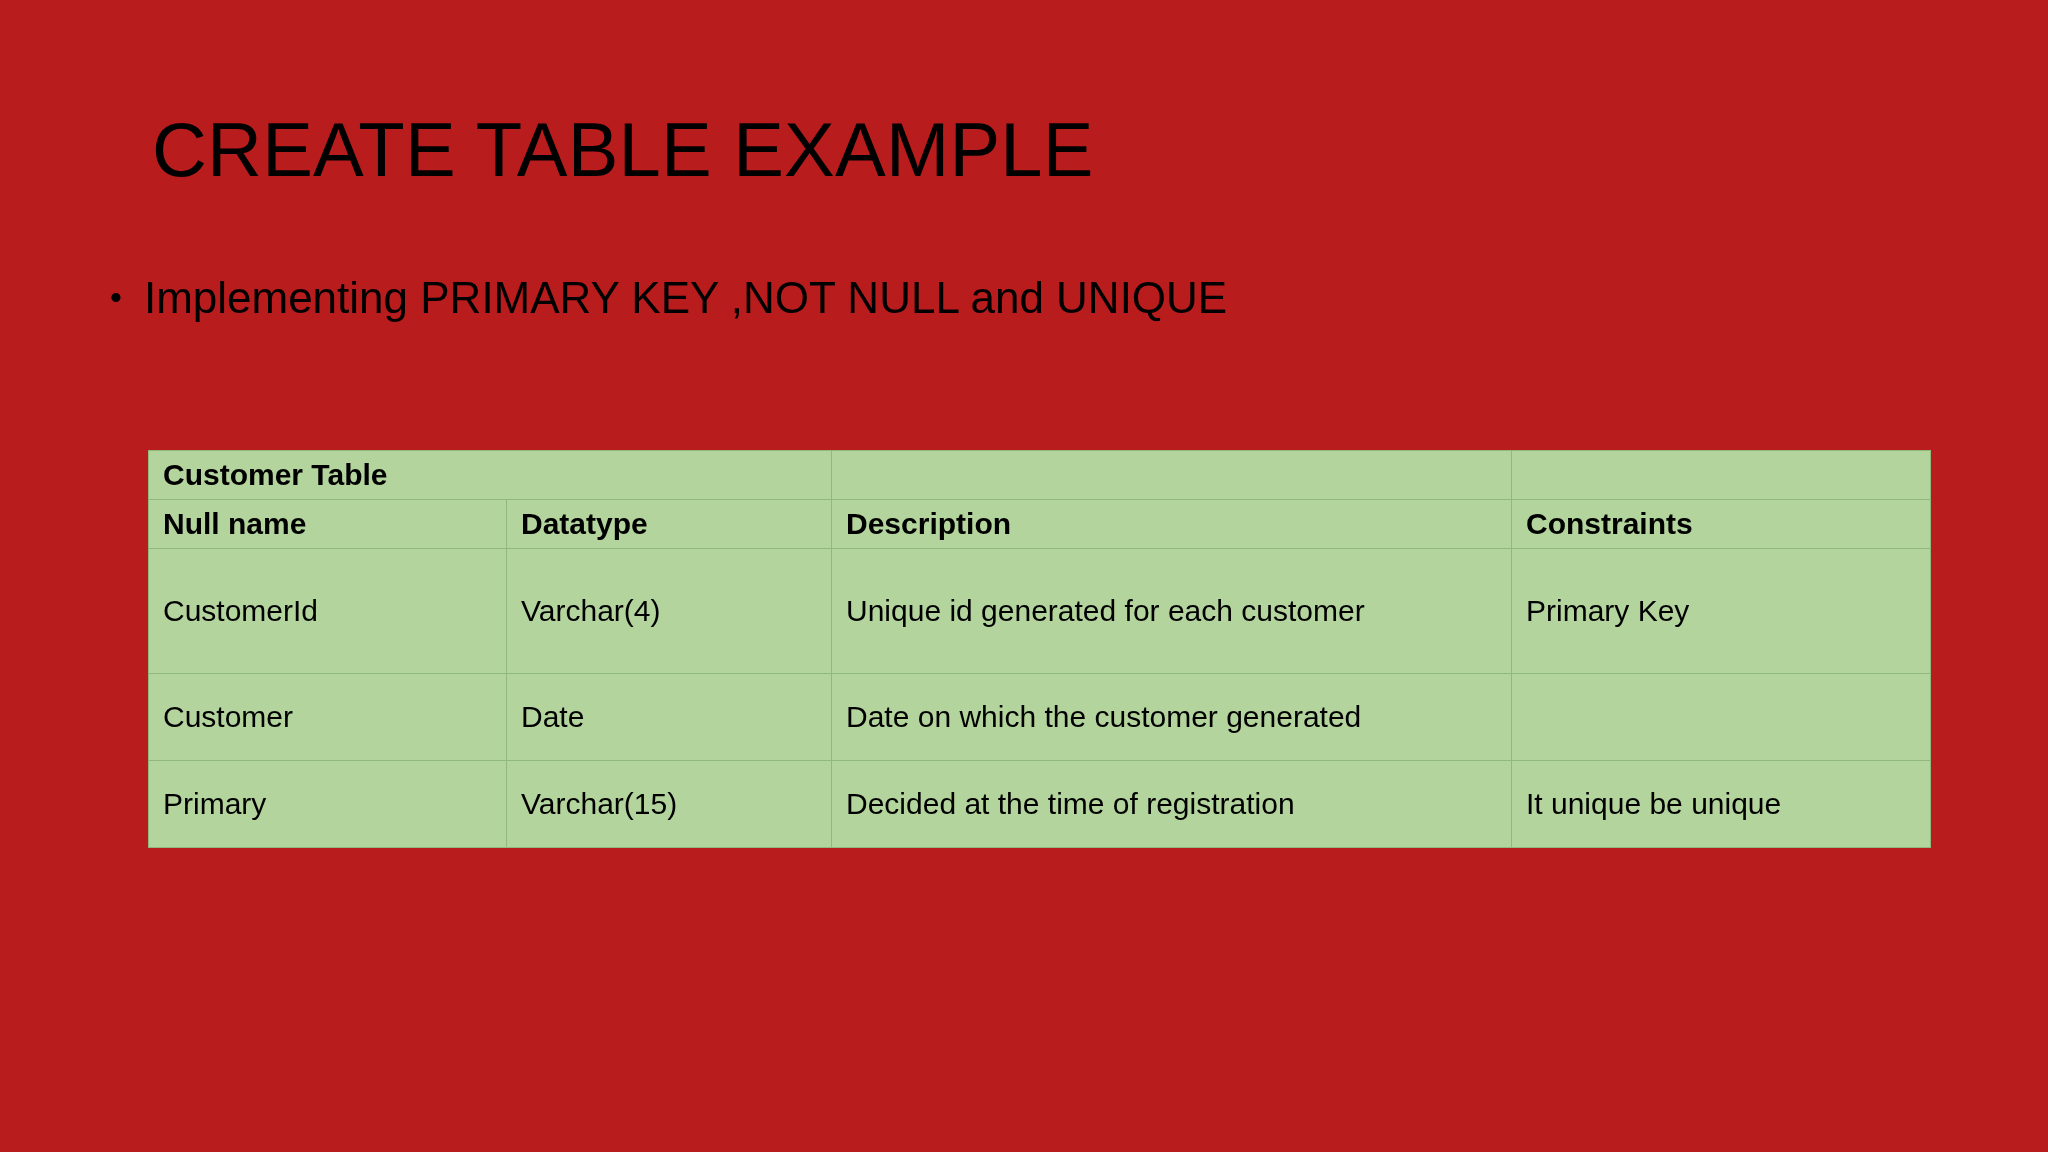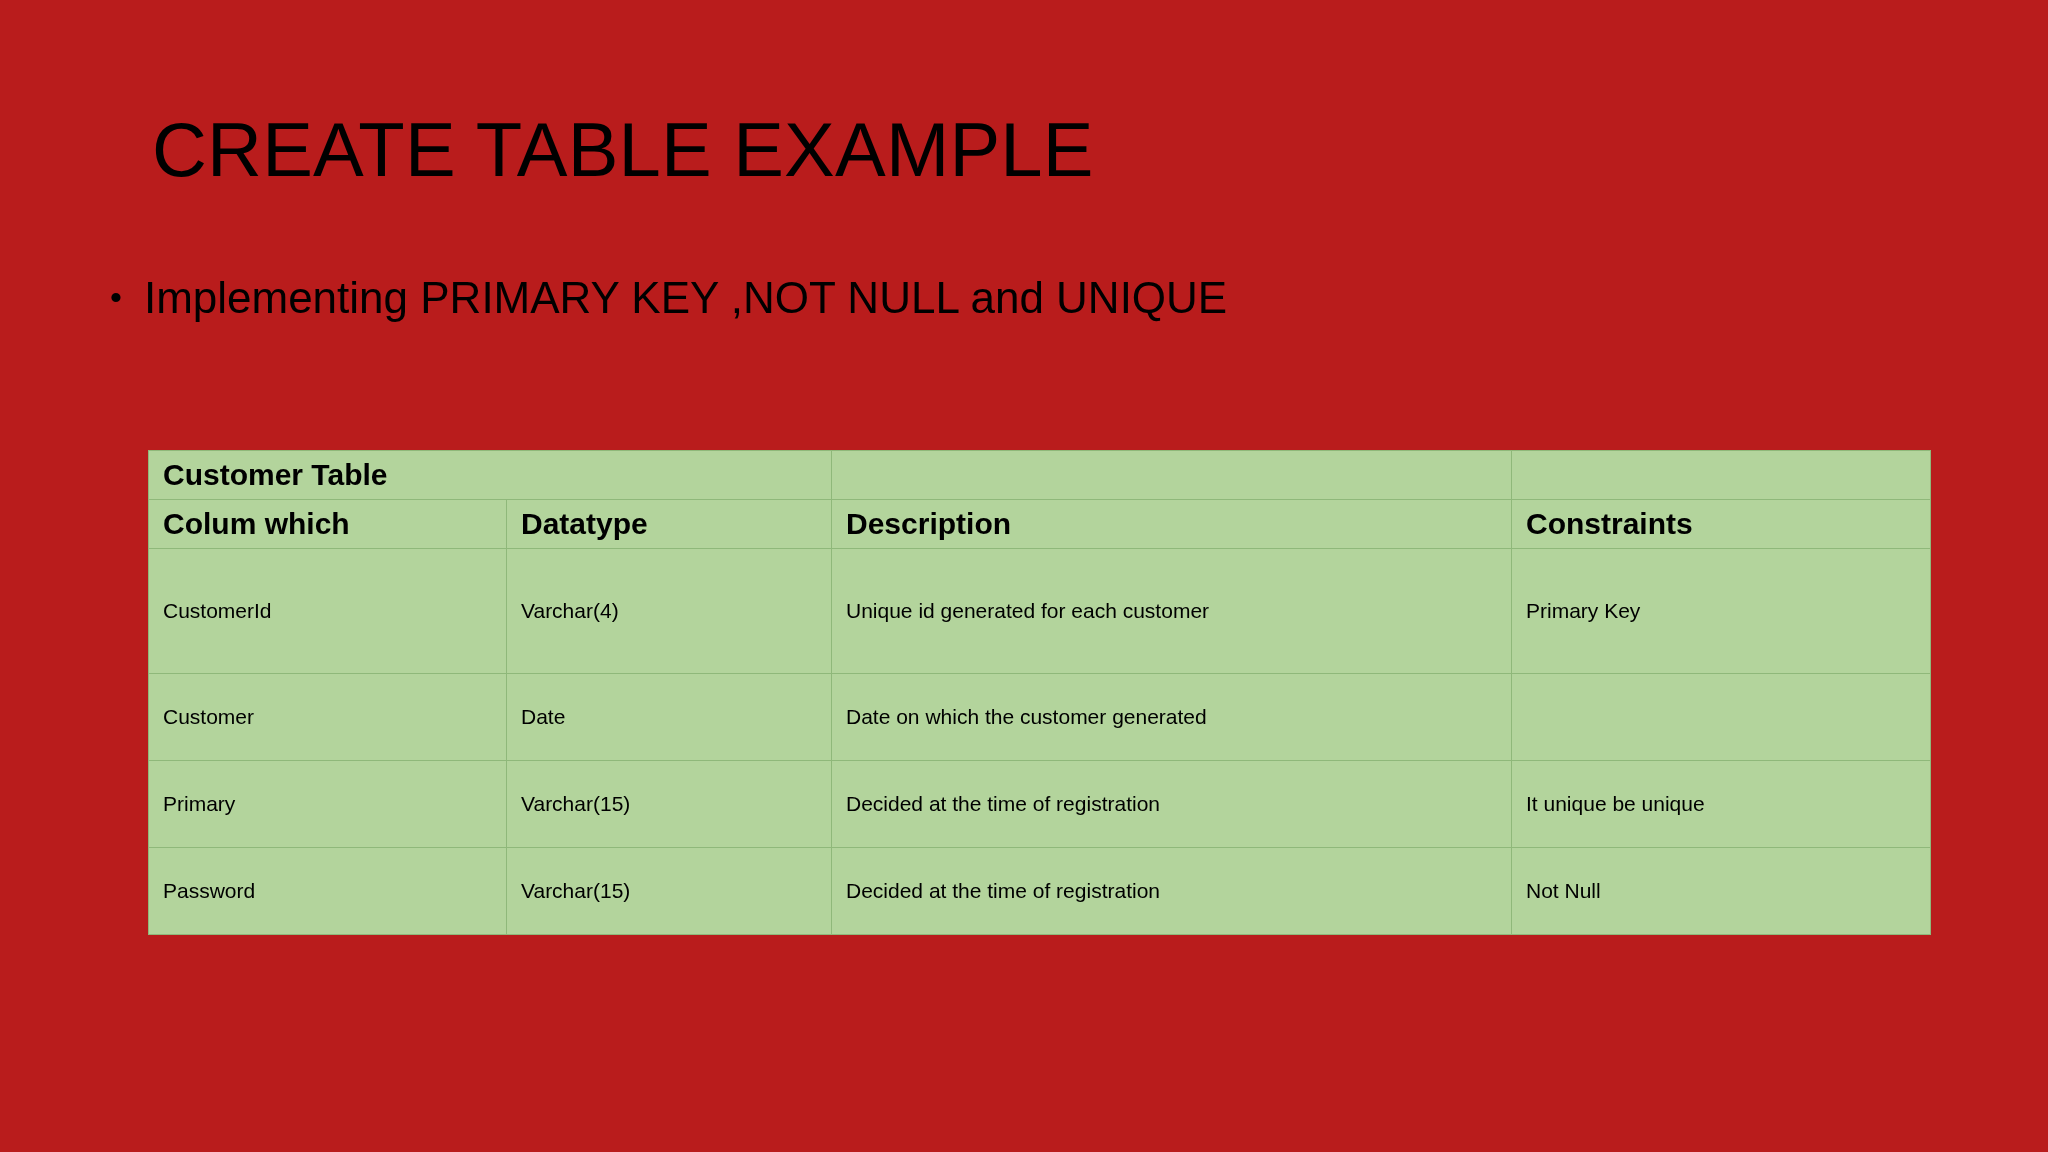--- a/index.html
+++ b/index.html
@@ -71,21 +71,21 @@
   table.data-table {
     border-collapse: collapse;
     width: 1782px;
     table-layout: fixed;
     background: #b3d49c;
   }
   table.data-table td {
     background: #b3d49c;
     border: 1px solid #8fb87a;
     padding: 0 14px;
-    font-size: 21px;
+    font-size: 30px;
     line-height: 1.25;
     color: #000000;
     vertical-align: middle;
     overflow: hidden;
   }
   table.data-table tr.head-row td,
   table.data-table tr.title-row td {
     font-weight: bold;
     font-size: 30px;
   }
@@ -124,21 +124,21 @@
           <col class="c4">
       </colgroup>
       <tbody>
         <tr class="title-row">
           <td colspan="2">Customer Table</td>
           <td></td>
           <td></td>
         </tr>
 
         <tr class="head-row">
-          <td>Colum which</td>
+          <td>Null name</td>
           <td>Datatype</td>
           <td>Description</td>
           <td>Constraints</td>
         </tr>
 
         <tr class="body-row tall">
           <td>CustomerId</td>
           <td>Varchar(4)</td>
           <td>Unique id generated for each customer</td>
           <td>Primary Key</td>
@@ -152,23 +152,17 @@
           <td class="cell-empty"></td>
         </tr>
 
         <tr class="body-row mid">
           <td>Primary</td>
           <td>Varchar(15)</td>
           <td>Decided at the time of registration</td>
           <td>It unique be unique</td>
         </tr>
 
-        <tr class="body-row mid">
-          <td>Password</td>
-          <td>Varchar(15)</td>
-          <td>Decided at the time of registration</td>
-          <td>Not Null</td>
-        </tr>
       </tbody>
     </table>
   </div>
 
 </div>
 
 </body></html>

